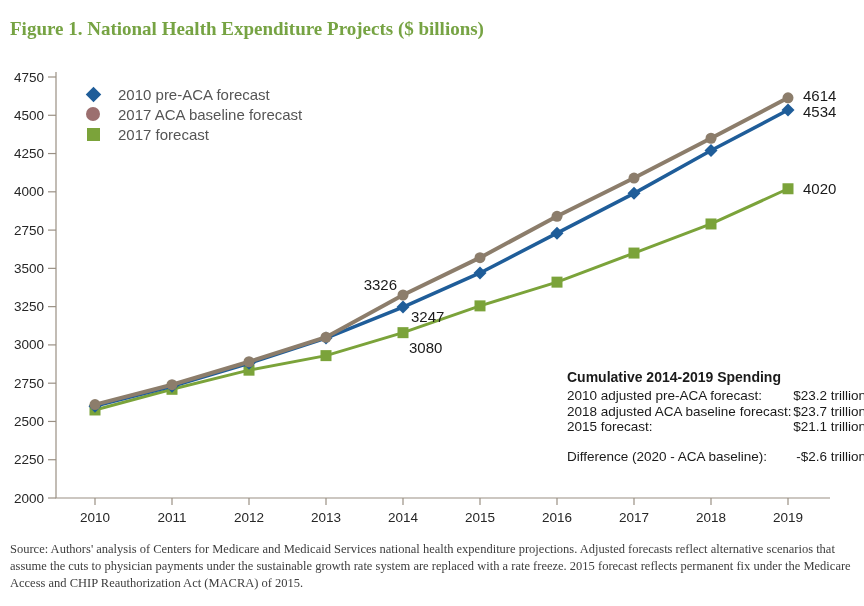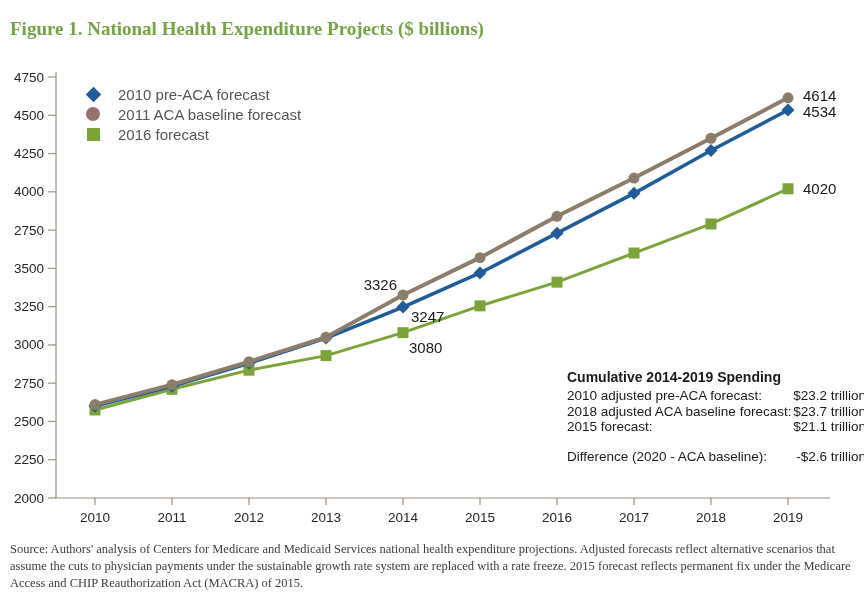--- a/index.html
+++ b/index.html
@@ -128,27 +128,27 @@
     <li class="legend-item">
       <span class="swatch-box">
           <span class="sw-diamond swatch" style="background: rgb(31, 93, 153);"></span>
         </span>
       <span class="legend-label">2010 pre-ACA forecast</span>
     </li>
     <li class="legend-item">
       <span class="swatch-box">
           <span class="sw-circle swatch" style="background: rgb(156, 111, 111);"></span>
         </span>
-      <span class="legend-label">2011 ACA baseline forecast</span>
+      <span class="legend-label">2017 ACA baseline forecast</span>
     </li>
     <li class="legend-item">
       <span class="swatch-box">
           <span class="sw-square swatch" style="background: rgb(123, 163, 58);"></span>
         </span>
-      <span class="legend-label">2016 forecast</span>
+      <span class="legend-label">2017 forecast</span>
     </li>
   </ul>
 
   <div class="summary-box">
     <p class="summary-title">Cumulative 2014-2019 Spending</p>
     <ul class="summary-rows">
         <li class="summary-row">
           <span>2010 adjusted pre-ACA forecast:</span>
           <span>$23.2 trillion</span>
         </li>

